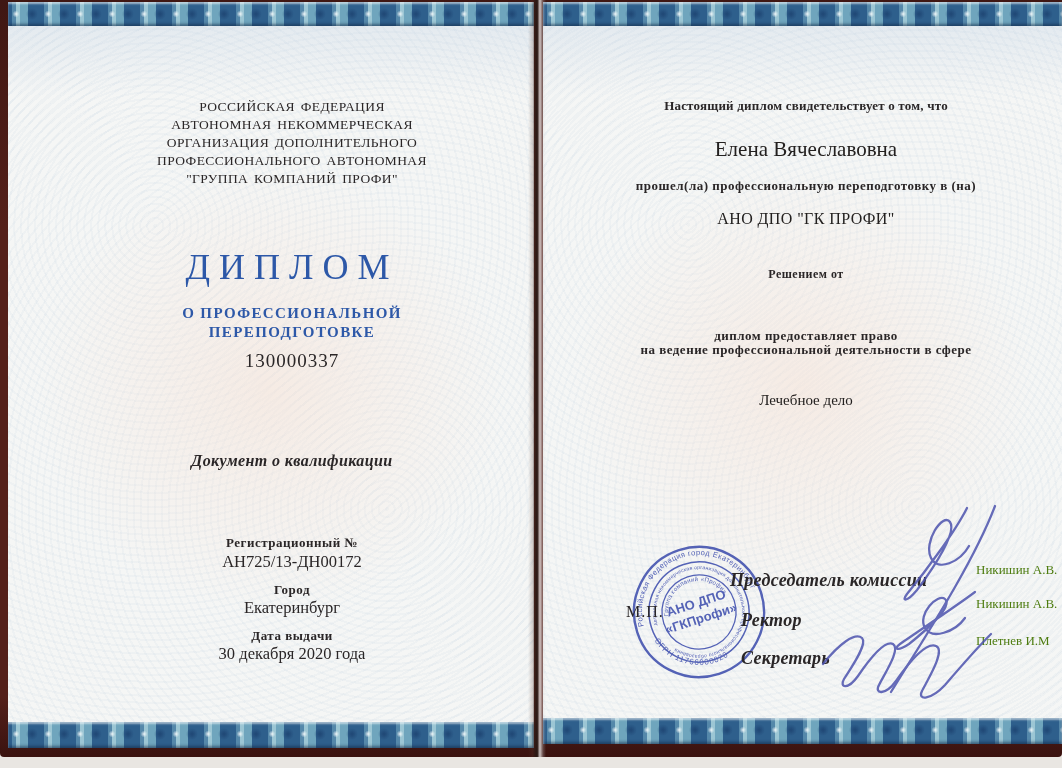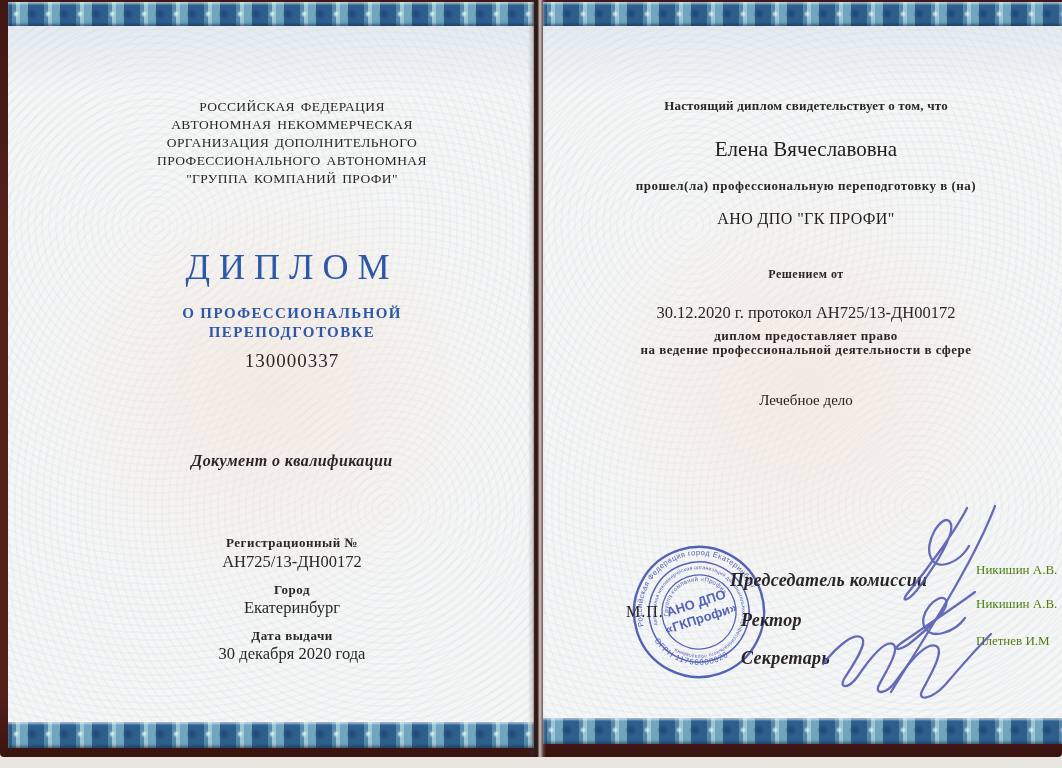--- a/index.html
+++ b/index.html
@@ -82,21 +82,20 @@
   <div class="page page-right">
     <div class="band band-top"></div>
     <div class="band band-bottom"></div>
 
     <div class="abs ctr lbl rp" style="top:96px;letter-spacing:.2px;">Настоящий диплом свидетельствует о том, что</div>
     <div class="abs ctr rp ink" style="top:135px;font-size:21px;">Елена Вячеславовна</div>
     <div class="abs ctr lbl rp" style="top:176px;">прошел(ла) профессиональную переподготовку в (на)</div>
     <div class="abs ctr rp ink" style="top:208px;font-size:16px;letter-spacing:.4px;">АНО ДПО "ГК ПРОФИ"</div>
 
     <div class="abs ctr lbl rp" style="top:265px;font-size:12px;">Решением от</div>
-    <div class="abs ctr val rp" style="top:301px;">30.12.2020 г. протокол АН725/13-ДН00172</div>
     <div class="abs ctr lbl rp" style="top:326px;">диплом предоставляет право</div>
     <div class="abs ctr lbl rp" style="top:340px;">на ведение профессиональной деятельности в сфере</div>
     <div class="abs ctr rp ink" style="top:390px;font-size:15px;">Лечебное дело</div>
   </div>
 
   <div class="crease"></div>
 
   <div class="abs mp" style="left:626px;top:603px;z-index:8;">М.П.</div>
 
   <svg class="stamp-svg" style="left:630px;top:543px;z-index:7;" width="138" height="138" viewBox="0 0 138 138">

